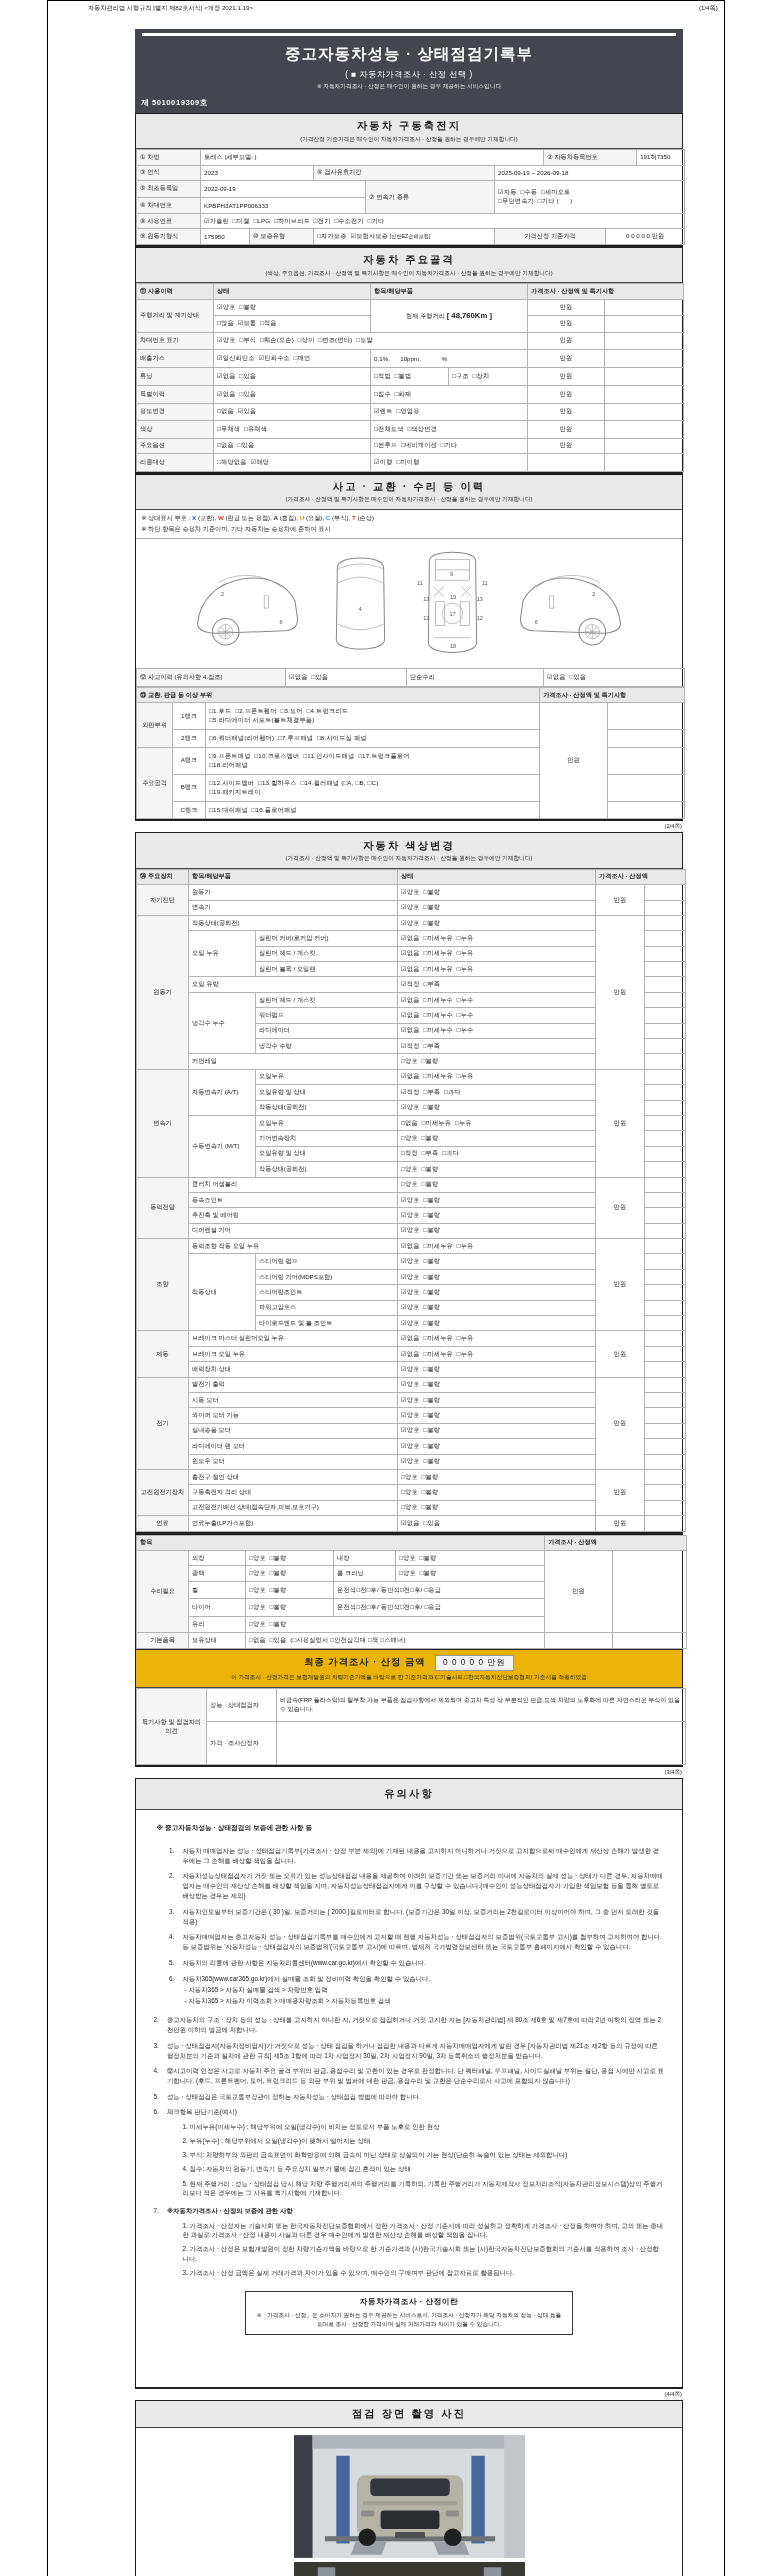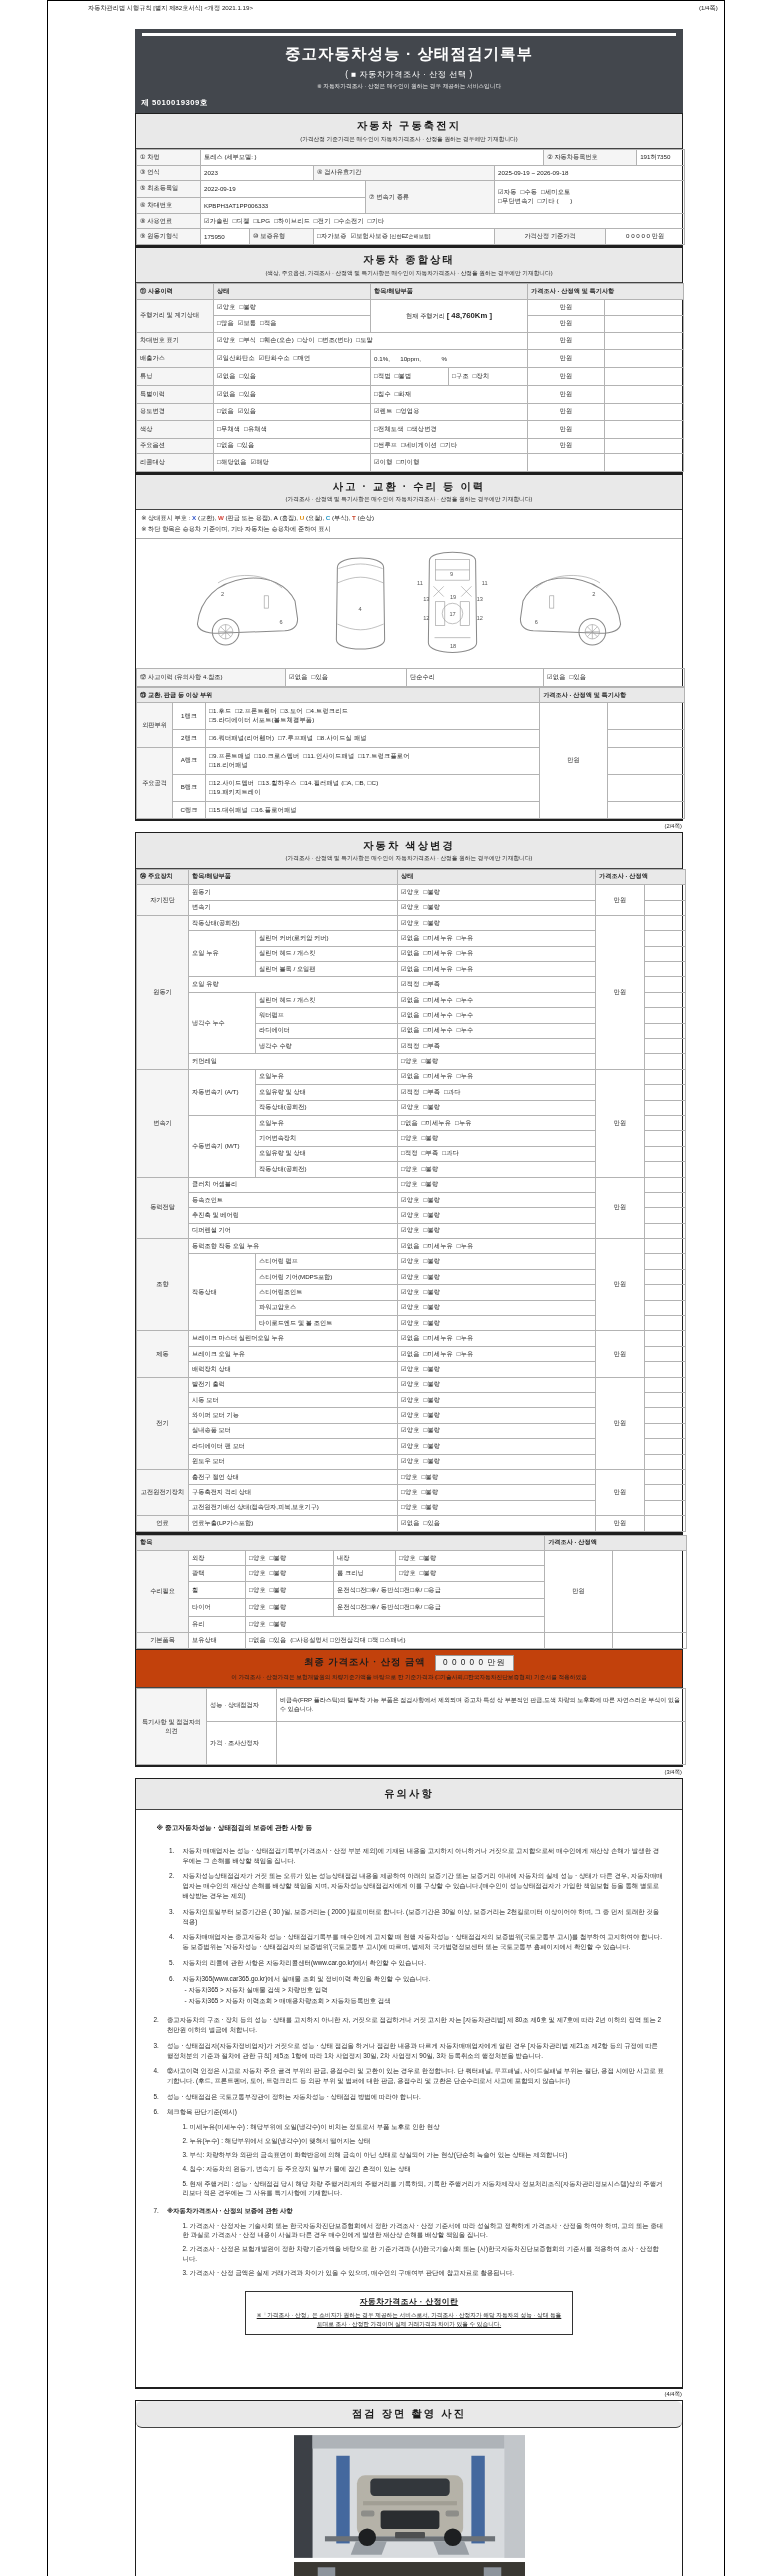--- a/index.html
+++ b/index.html
@@ -47,26 +47,26 @@
 
   
   .notice-box{padding:11.3px 17.5px 10.3px;min-height:577px;box-sizing:border-box;}
   .nsub{font-size:6.7px;font-weight:bold;margin:2.1px 0 13.4px 3.1px;}
   .ni{display:flex;font-size:6.4px;line-height:1.55;margin-bottom:5.7px;}
   .ni .no{width:13.4px;flex:none;}
   .ni .tx{flex:1;}
   .indA{margin-left:15.5px;}
   .subline{font-size:6.4px;line-height:1.5;margin:1px 0 2.1px 31px;}
   .sub6{font-size:6.4px;line-height:1.5;margin:4.6px 0 4.6px 29px;}
-  .pricebox{width:309px;margin:13.4px auto 3.1px;border:1px solid #333;padding:5.2px 8.2px;text-align:center;text-decoration:underline;}
+  .pricebox{width:309px;margin:13.4px auto 3.1px;border:1px solid #333;padding:5.2px 8.2px;text-align:center;}
   .pricebox .pbt{font-size:7.7px;font-weight:bold;letter-spacing:0.5px;}
   .pricebox .pbb{font-size:5.7px;margin-top:4.1px;line-height:1.5;}
 
   
-  .finalband{background:#c2410c;text-align:center;padding:4.6px 0 5.2px;border-bottom:0.5px solid #444;}
+  .finalband{background:#eab308;text-align:center;padding:4.6px 0 5.2px;border-bottom:0.5px solid #444;}
   .finalband .row{display:flex;justify-content:center;align-items:center;gap:9.3px;}
   .finalband .fl{font-size:9.3px;font-weight:bold;letter-spacing:1px;}
   .finalband .fv{font-size:8.2px;background:#f4f4f4;border:0.5px solid #999;padding:1.5px 7.2px;letter-spacing:1px;}
   .finalband .fn{font-size:5.7px;margin-top:3.6px;}
 
   
   .photos{display:flex;flex-direction:column;align-items:center;gap:4.1px;padding:7.2px 0 8.2px;}
 </style>
 </head>
 <body>
@@ -143,21 +143,21 @@
           <td colspan="3"><span class="ck">□자가보증  ☑보험사보증</span> <span style="font-size:5.2px">[신한EZ손해보험]</span></td>
           <td class="lbl ctr" colspan="2">가격산정 기준가격</td>
           <td colspan="2" class="ctr pre">0 0 0 0 0 만원</td>
         </tr>
       </tbody>
         </table>
     </div>
 
     <div class="block">
       <div class="band">
-        <div class="bt">자동차 종합상태</div>
+        <div class="bt">자동차 주요골격</div>
         <div class="bn">(색상, 주요옵션, 가격조사 · 산정액 및 특기사항은 매수인이 자동차가격조사 · 산정을 원하는 경우에만 기재합니다)</div>
       </div>
       <table class="t">
         <colgroup>
             <col style="width:77px">
             <col style="width:157px">
             <col style="width:78px">
             <col style="width:79px">
             <col style="width:77px">
             <col style="width:79px">
@@ -804,21 +804,21 @@
         <div class="pricebox">
           <div class="pbt">자동차가격조사 · 산정이란</div>
           <div class="pbb">※「가격조사 · 산정」은 소비자가 원하는 경우 제공하는 서비스로서, 가격조사 · 산정자가 해당 자동차의 성능 · 상태 등을 토대로 조사 · 산정한 가격이며 실제 거래가격과 차이가 있을 수 있습니다.</div>
         </div>
       </div>
     </div>
 
     <div class="pmark" style="margin-left:-87px;width:634px;">(4/4쪽)</div>
 
     <div class="block">
-      <div class="band" style="padding:6.2px 0 5.7px;border-radius:6px;">
+      <div class="band" style="padding:6.2px 0 5.7px;">
         <div class="bt">점검 장면 촬영 사진</div>
       </div>
       <div class="photos">
 
         <svg width="231" height="123" viewBox="0 0 448 238">
           <rect width="448" height="238" fill="#d8dbde"></rect>
           <rect x="0" y="0" width="36" height="238" fill="#3c4046"></rect>
           <rect x="408" y="0" width="40" height="238" fill="#c2c6ca"></rect>
           <rect x="36" y="0" width="372" height="26" fill="#aeb3b8"></rect>
           <rect x="82" y="40" width="26" height="170" fill="#44689e"></rect>

